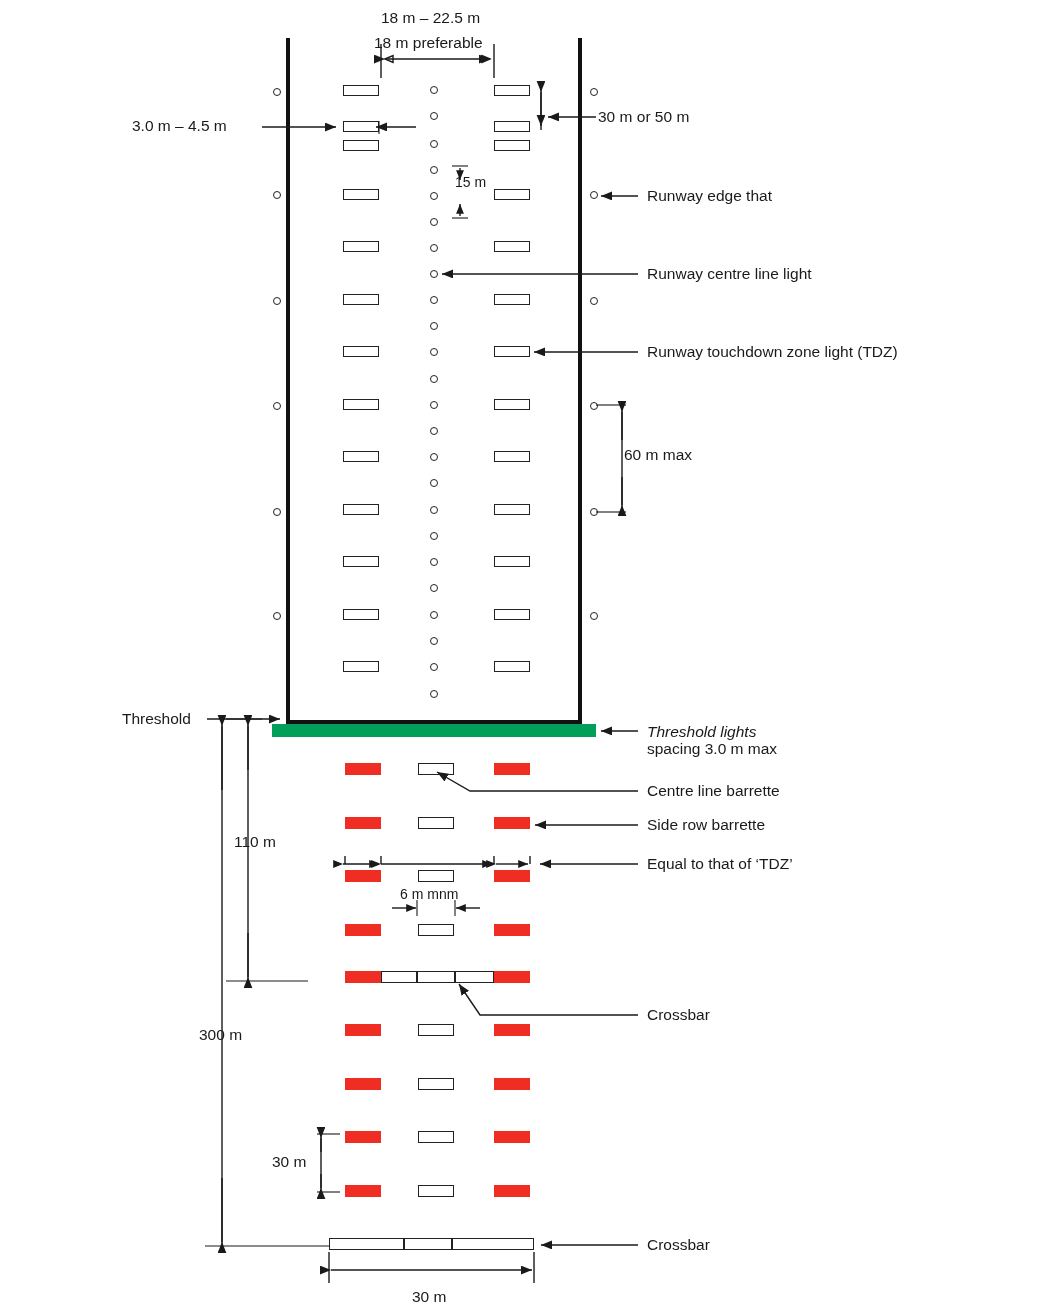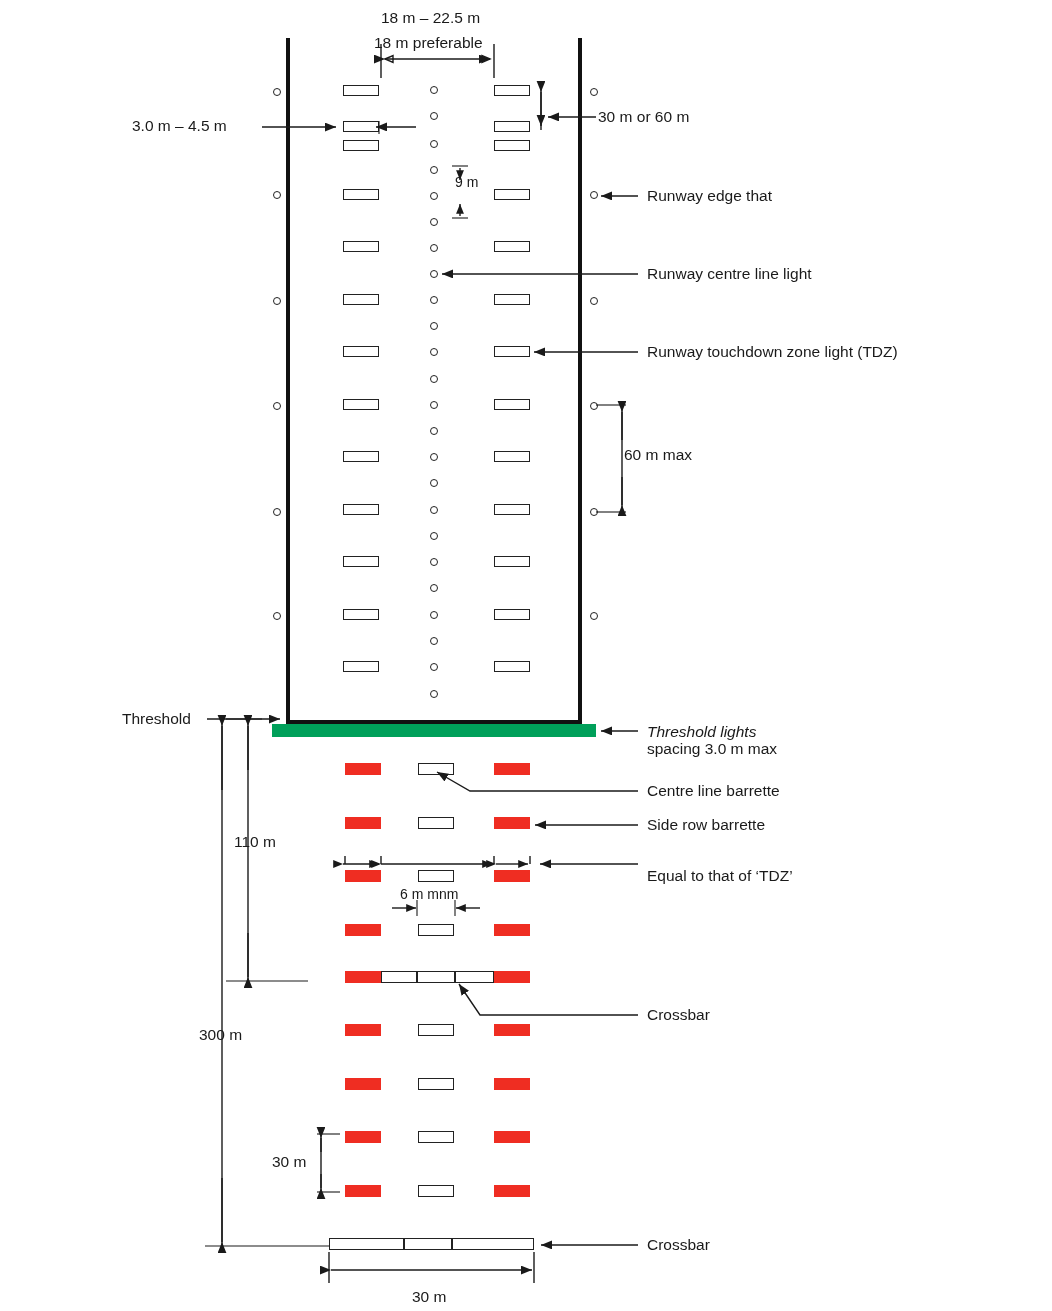--- a/index.html
+++ b/index.html
@@ -224,32 +224,32 @@
     <line class="ln" x1="638" y1="1245" x2="541" y2="1245" marker-end="url(#ah)"></line>
 
     <line class="ln" x1="329" y1="1252" x2="329" y2="1283"></line>
     <line class="ln" x1="534" y1="1252" x2="534" y2="1283"></line>
     <line class="ln" x1="331" y1="1270" x2="532" y2="1270" marker-start="url(#ah)" marker-end="url(#ah)"></line>
   </svg>
 
   <div class="lbl" style="left:381px;top:8px;">18 m – 22.5 m</div>
   <div class="lbl" style="left:374px;top:33px;">18 m preferable</div>
   <div class="lbl" style="left:132px;top:116px;">3.0 m – 4.5 m</div>
-  <div class="lbl" style="left:598px;top:107px;">30 m or 60 m</div>
-  <div class="lbl small" style="left:455px;top:174px;">9 m</div>
+  <div class="lbl" style="left:598px;top:107px;">30 m or 50 m</div>
+  <div class="lbl small" style="left:455px;top:174px;">15 m</div>
   <div class="lbl" style="left:647px;top:186px;">Runway edge that</div>
   <div class="lbl" style="left:647px;top:264px;">Runway centre line light</div>
   <div class="lbl" style="left:647px;top:342px;">Runway touchdown zone light (TDZ)</div>
   <div class="lbl" style="left:624px;top:445px;">60 m max</div>
   <div class="lbl" style="left:122px;top:709px;">Threshold</div>
   <div class="lbl" style="left:647px;top:722px;font-style:italic;">Threshold lights</div>
   <div class="lbl" style="left:647px;top:739px;">spacing 3.0 m max</div>
   <div class="lbl" style="left:647px;top:781px;">Centre line barrette</div>
   <div class="lbl" style="left:647px;top:815px;">Side row barrette</div>
-  <div class="lbl" style="left:647px;top:854px;margin-top:12px;">Equal to that of ‘TDZ’</div>
+  <div class="lbl" style="left:647px;top:854px;">Equal to that of ‘TDZ’</div>
   <div class="lbl" style="left:234px;top:832px;">110 m</div>
   <div class="lbl small" style="left:400px;top:886px;">6 m mnm</div>
   <div class="lbl" style="left:647px;top:1005px;">Crossbar</div>
   <div class="lbl" style="left:199px;top:1025px;">300 m</div>
   <div class="lbl" style="left:272px;top:1152px;">30 m</div>
   <div class="lbl" style="left:647px;top:1235px;">Crossbar</div>
   <div class="lbl" style="left:412px;top:1287px;">30 m</div>
 
 </div>
 

